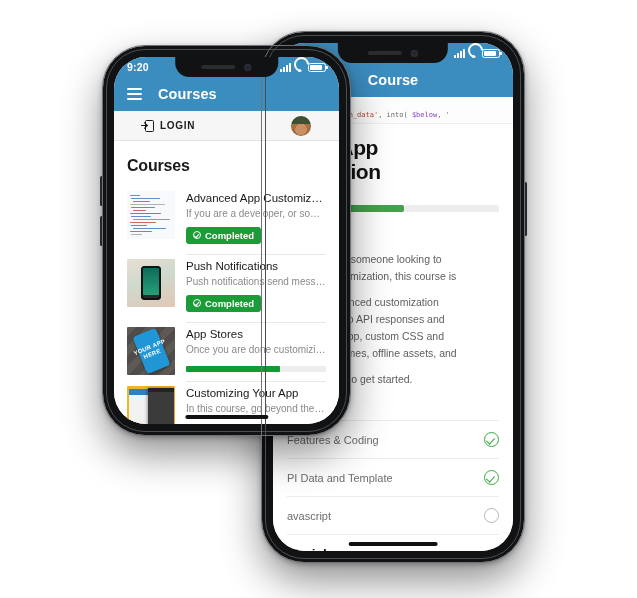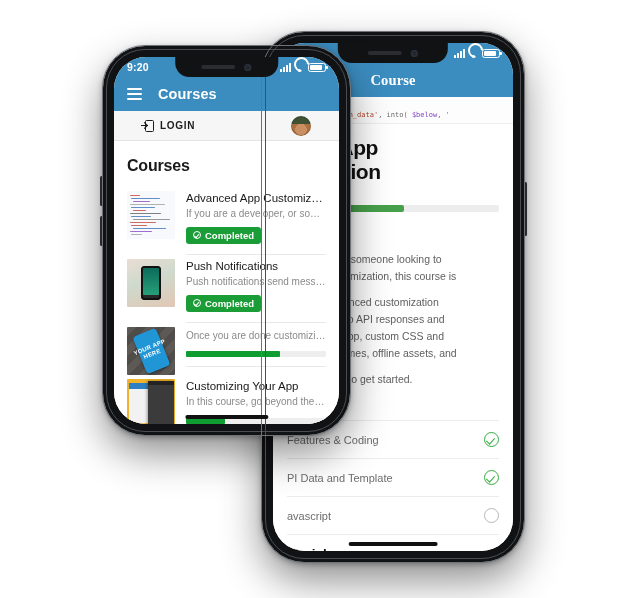--- a/index.html
+++ b/index.html
@@ -95,21 +95,21 @@
                  width:1.6px; height:3px; background:#fff; border-radius:0 1px 1px 0; }
   .batt b { display:block; height:100%; width:88%; background:#fff; border-radius:1px; }
 
   
   .navbar {
     background: #3b8cbf; color: #fff;
     height: 34px;
     display: flex; align-items: center;
     padding: 0 13px;
   }
-  .navbar.center { justify-content: center; font-family: Liberation Serif, serif; }
+  .navbar.center { justify-content: center; }
   .hamburger { width: 15px; display: flex; flex-direction: column; gap: 3px; margin-right: 16px; cursor: pointer; }
   .hamburger span { display: block; height: 2px; background: #fff; border-radius: 1px; }
   .nav-title { font-size: 14.5px; font-weight: 600; letter-spacing: .1px; }
 
   
   .loginbar {
     height: 30px; background: #f6f6f7;
     border-bottom: 1px solid #e3e3e5;
     display: flex; align-items: center; justify-content: space-between;
     padding: 0 28px;
@@ -387,20 +387,21 @@
               <div class="c-body" style="padding-bottom: 10px;"><div class="c-title">Push Notifications</div><div class="c-desc">Push notifications send messages to …</div><span class="badge">
                   <span class="chk"></span>
                   <span>Completed</span>
                 </span></div>
             </div>
             <div class="course-row">
               <div class="thumb art-yourapp">
                 <em>YOUR APP HERE</em>
               </div>
               <div class="c-body" style="padding-bottom: 9px;">
+                <div class="c-title">App Stores</div>
                 <div class="c-desc">Once you are done customizing your …</div>
                 <div class="progress">
                   <b style="width: 67%;"></b>
                 </div>
               </div>
             </div>
             <div class="course-row">
               <div class="thumb art-screens"></div>
               <div class="c-body" style="padding-bottom: 9px;">
                 <div class="c-title">Customizing Your App</div>

